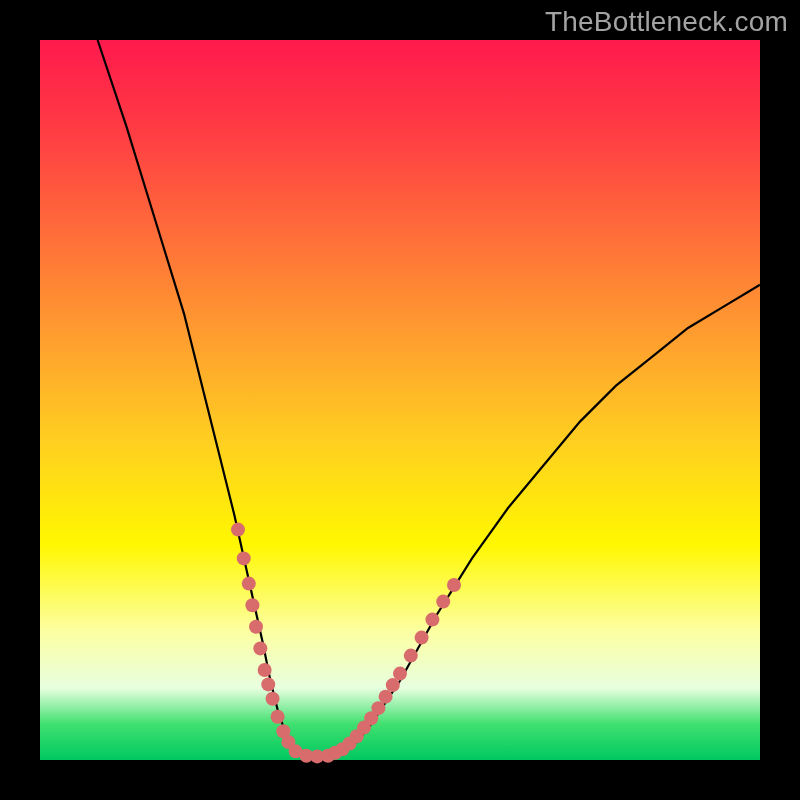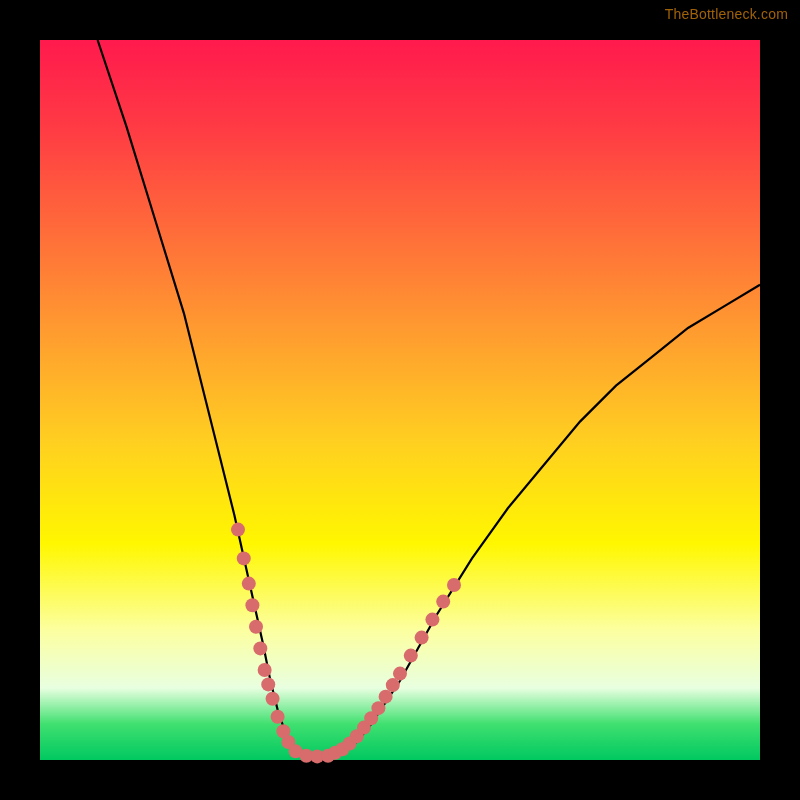--- a/index.html
+++ b/index.html
@@ -32,22 +32,22 @@
       #fff700 70%,
       #fcffa0 82%,
       #e8ffe0 90%,
       #40e070 95%,
       #00c860 100%);
   }
   .watermark {
     position: absolute;
     top: 6px;
     right: 12px;
-    color: #a16207;
-    font-size: 14px;
+    color: #a3a3a3;
+    font-size: 28px;
     font-weight: 500;
     letter-spacing: 0.2px;
   }
   svg.overlay {
     position: absolute;
     left: 0;
     top: 0;
     width: 720px;
     height: 720px;
     overflow: visible;

